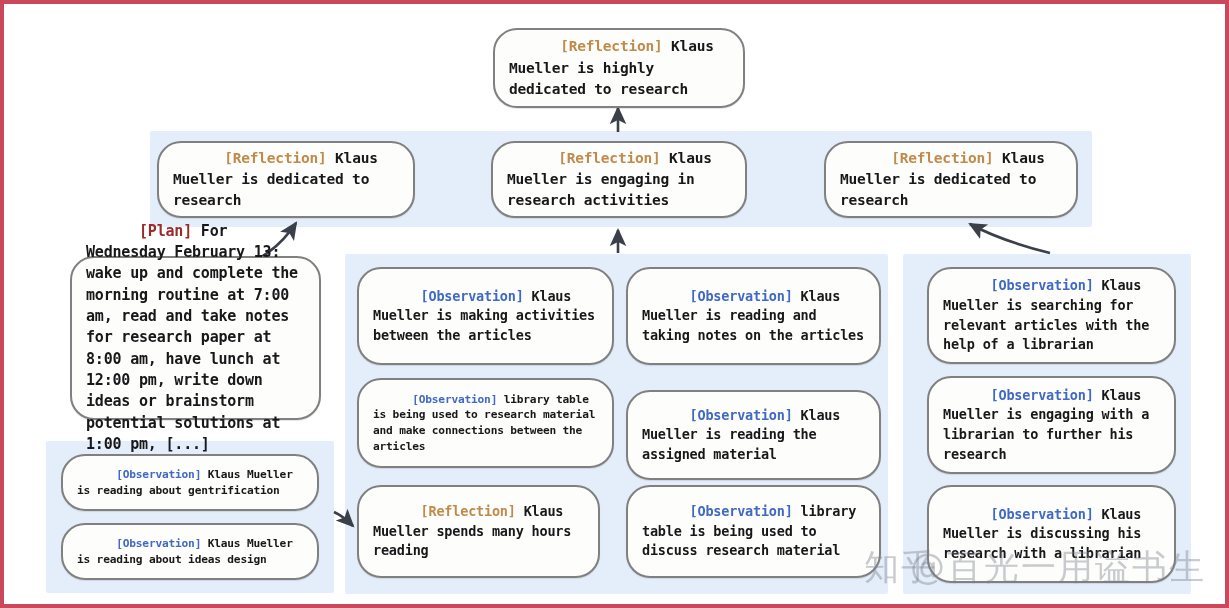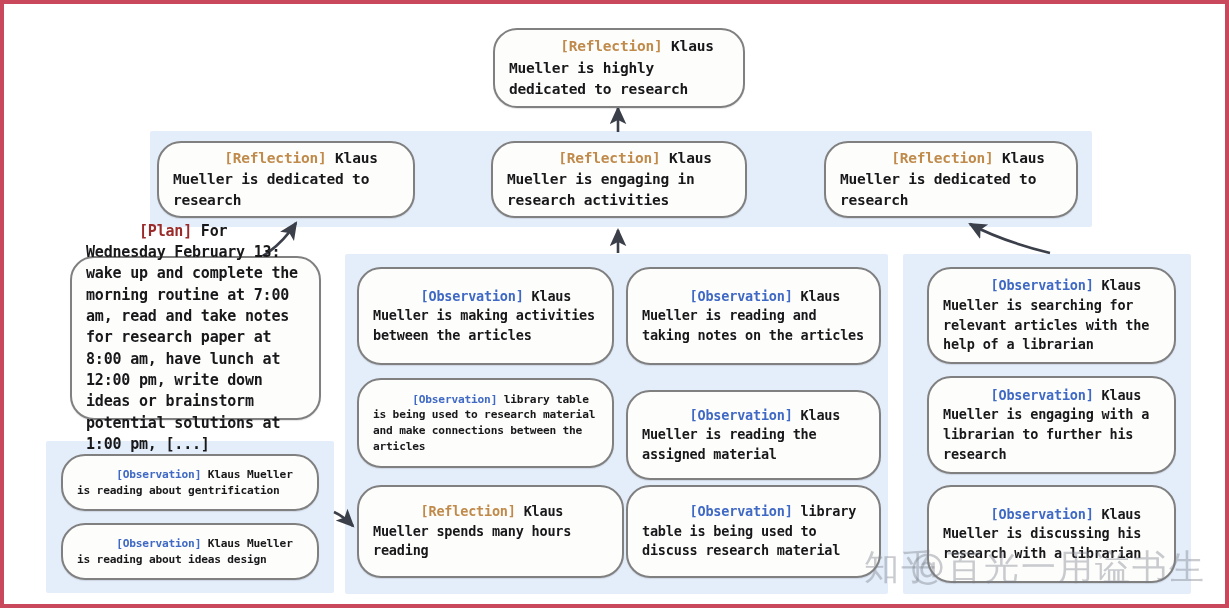--- a/index.html
+++ b/index.html
@@ -143,21 +143,21 @@
       <span class="tag-observation">[Observation]</span><span> Klaus Mueller is making activities between the articles</span>
     </div>
   </div>
 
   <div class="card sz-xs" style="left:353px; top:374px; width:257px; height:90px;">
     <div class="txt">
       <span class="tag-observation">[Observation]</span><span> library table is being used to research material and make connections between the articles</span>
     </div>
   </div>
 
-  <div class="card sz-md" style="left:353px; top:481px; width:267px; height:93px;">
+  <div class="card sz-md" style="left:353px; top:481px; width:243px; height:93px;">
     <div class="txt">
       <span class="tag-reflection">[Reflection]</span><span> Klaus Mueller spends many hours reading</span>
     </div>
   </div>
 
   <div class="card sz-md" style="left:622px; top:263px; width:255px; height:98px;">
     <div class="txt">
       <span class="tag-observation">[Observation]</span><span> Klaus Mueller is reading and taking notes on the articles</span>
     </div>
   </div>

